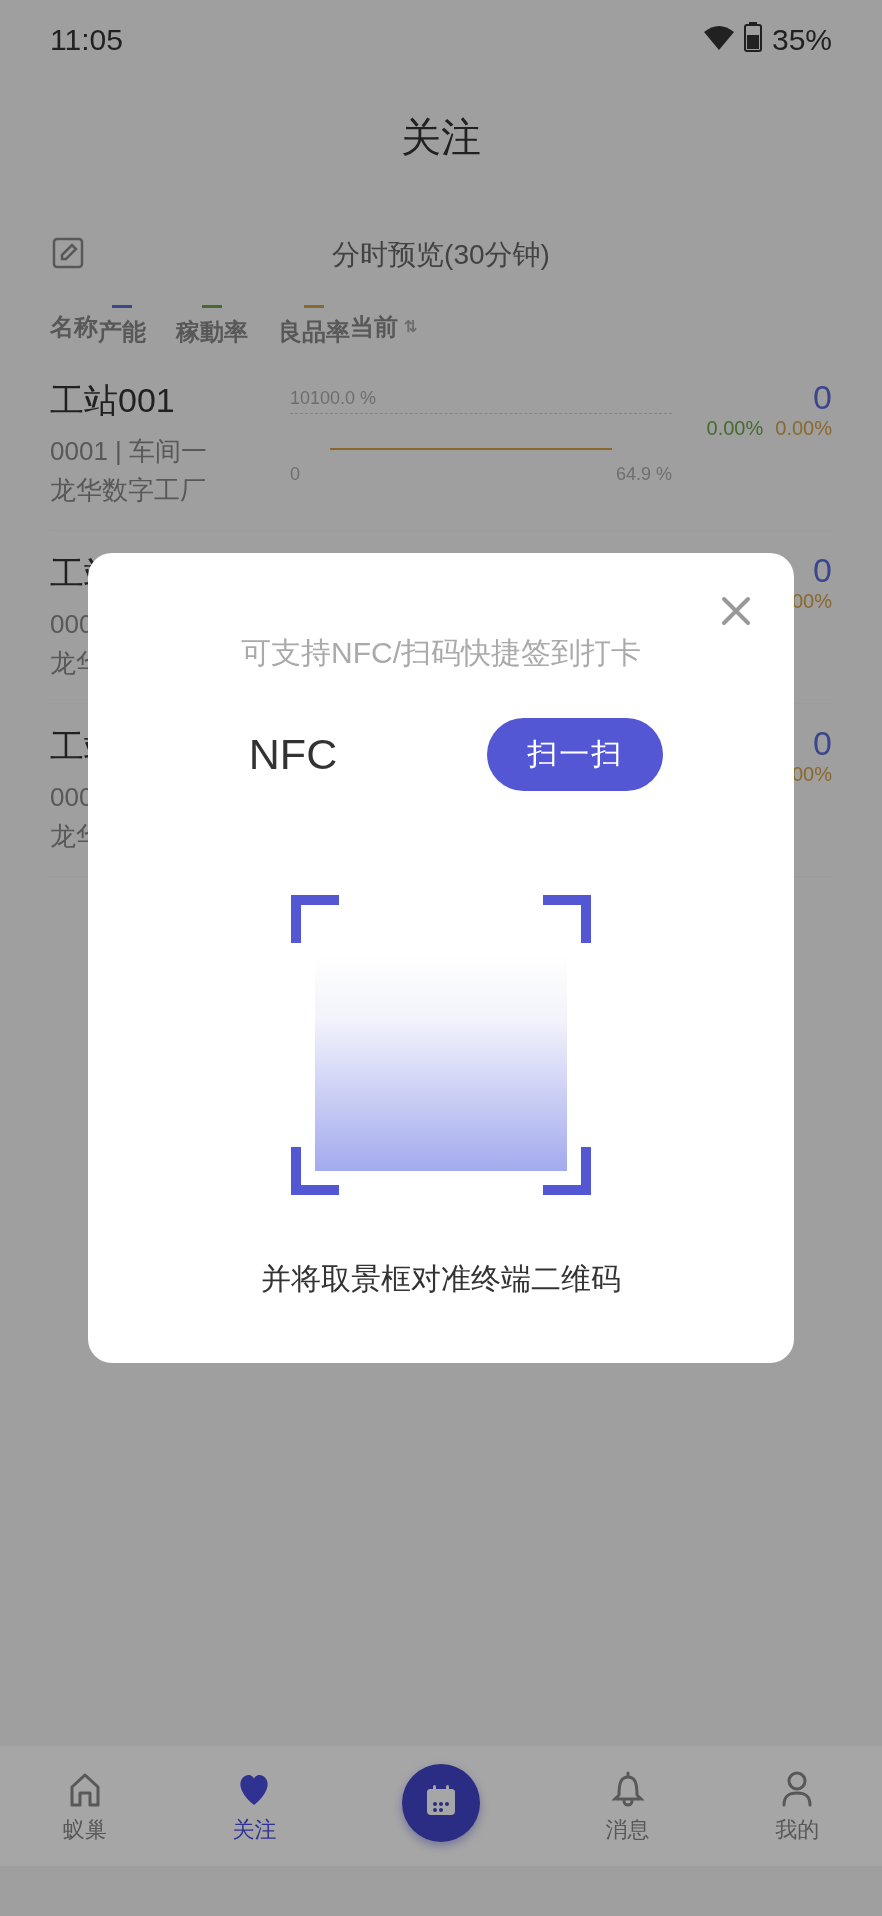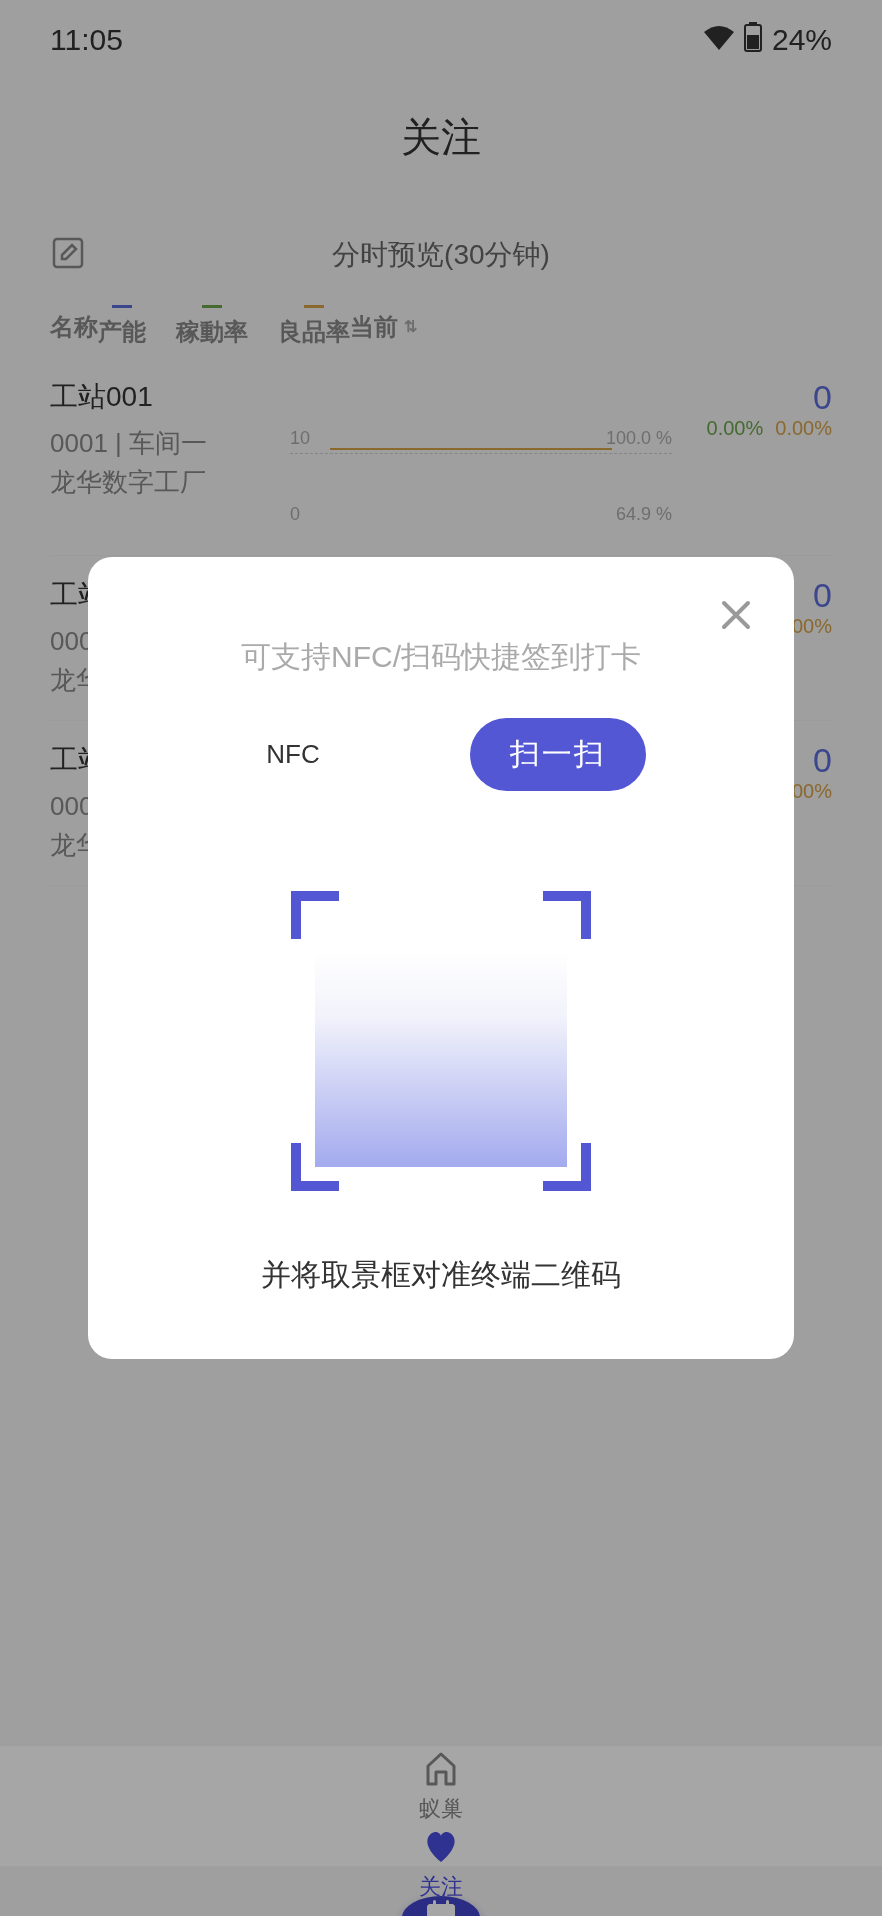--- a/index.html
+++ b/index.html
@@ -19,55 +19,55 @@
 .preview-label { font-size: 28px; color: #666; }
 
 .legend-row { display: flex; align-items: center; padding: 10px 0; font-size: 24px; color: #888; font-weight: bold; }
 .legend-items { display: flex; gap: 30px; }
 .legend-item { display: flex; align-items: center; gap: 8px; flex-direction: column; }
 .legend-swatch { width: 20px; height: 3px; }
 .sort-label { display: flex; align-items: center; gap: 6px; }
 
 .station-row { display: flex; padding: 20px 0; border-bottom: 1px solid #eee; }
 .station-info { width: 220px; }
-.station-name { font-size: 28px; color: #333; font-weight: 500; margin-bottom: 8px; }
+.station-name { font-size: 34px; color: #333; font-weight: 500; margin-bottom: 8px; }
 .station-meta { font-size: 26px; color: #888; line-height: 1.5; }
 .station-chart { flex: 1; position: relative; font-size: 18px; color: #aaa; padding: 10px 20px; }
-.chart-top { display: flex; justify-content: space-between; border-bottom: 1px dashed #ccc; padding-bottom: 4px; margin-top: 40px; }
+.chart-top { display: flex; border-bottom: 1px dashed #ccc; padding-bottom: 4px; }
 .chart-bottom { display: flex; justify-content: space-between; padding-top: 50px; }
 .chart-line { position: absolute; left: 60px; right: 80px; top: 70px; height: 2px; background: #d4a048; }
 .station-values { width: 140px; text-align: right; }
 .val-main { font-size: 34px; color: #5b6cd9; font-weight: 500; }
 .val-row { display: flex; justify-content: flex-end; gap: 12px; font-size: 20px; margin-top: 0; }
 .val-green { color: #6ca34a; }
 .val-orange { color: #d4a048; }
 
 
 .overlay { position: absolute; inset: 0; background: rgba(0,0,0,0.35); display: flex; align-items: center; justify-content: center; }
 
 
 .modal { width: 706px; background: #fff; border-radius: 24px; padding: 40px 40px 60px; position: relative; }
 .modal-title { text-align: center; font-size: 40px; font-weight: 500; color: #333; }
 .modal-close { position: absolute; top: 36px; right: 36px; width: 44px; height: 44px; cursor: pointer; }
 .modal-subtitle { text-align: center; font-size: 30px; color: #aaa; margin-top: 40px; }
 .modal-tabs { display: flex; justify-content: center; gap: 120px; margin-top: 40px; align-items: center; }
-.tab-nfc { font-size: 26px; color: #333; padding: 16px 30px; }
+.tab-nfc { font-size: 43px; color: #333; padding: 16px 30px; }
 .tab-scan { font-size: 30px; color: #fff; background: #5357d4; padding: 16px 40px; border-radius: 50px; letter-spacing: 2px; }
 .scan-frame-wrap { display: flex; justify-content: center; margin-top: 100px; margin-bottom: 60px; }
 .scan-frame { width: 300px; height: 300px; position: relative; }
 .scan-gradient { position: absolute; left: 24px; right: 24px; top: 60px; bottom: 24px; background: linear-gradient(to bottom, #fff 0%, #f2f3fb 30%, #a3aaee 100%); }
 .corner { position: absolute; width: 48px; height: 48px; border: 10px solid #5357d4; }
 .corner.tl { top: 0; left: 0; border-right: none; border-bottom: none; }
 .corner.tr { top: 0; right: 0; border-left: none; border-bottom: none; }
 .corner.bl { bottom: 0; left: 0; border-right: none; border-top: none; }
 .corner.br { bottom: 0; right: 0; border-left: none; border-top: none; }
 .modal-instruction { text-align: center; font-size: 30px; color: #333; line-height: 1.6; }
 
 
-.bottom-nav { position: absolute; bottom: 50px; left: 0; right: 0; height: 120px; display: flex; align-items: center; justify-content: space-around; background: #fff; flex-direction: column; }
+.bottom-nav { position: absolute; bottom: 50px; left: 0; right: 0; height: 120px; display: flex; align-items: center; justify-content: space-around; background: #fff; }
 .nav-item { display: flex; flex-direction: column; align-items: center; gap: 6px; font-size: 22px; color: #888; }
 .nav-item.active { color: #4a4de0; }
 .nav-icon { width: 42px; height: 42px; }
 .nav-center { width: 78px; height: 78px; background: #4346cd; border-radius: 50%; display: flex; align-items: center; justify-content: center; margin-top: -6px; box-shadow: 0 4px 10px rgba(67,70,205,0.4); }
 </style>
 </head>
 <body>
 
 <div class="status-bar">
   <div class="status-left">
@@ -84,21 +84,21 @@
           <path d="M15 24 L0 6 Q15 -6 30 6 Z" fill="#333"></path>
         </svg>
     </span>
     <span>
       <svg width="18" height="30" viewBox="0 0 18 30">
           <rect x="5" y="0" width="8" height="3" fill="#333"></rect>
           <rect x="1" y="3" width="16" height="26" rx="2" fill="none" stroke="#333" stroke-width="2"></rect>
           <rect x="3" y="13" width="12" height="14" fill="#333"></rect>
         </svg>
     </span>
-    <span>24%</span>
+    <span>35%</span>
   </div>
 </div>
 
 <div class="page-title">关注</div>
 
 <div class="content">
   <div class="preview-row">
     <span>
       <svg width="36" height="36" viewBox="0 0 36 36">
           <rect x="4" y="4" width="28" height="28" rx="3" fill="none" stroke="#888" stroke-width="2.5"></rect>

